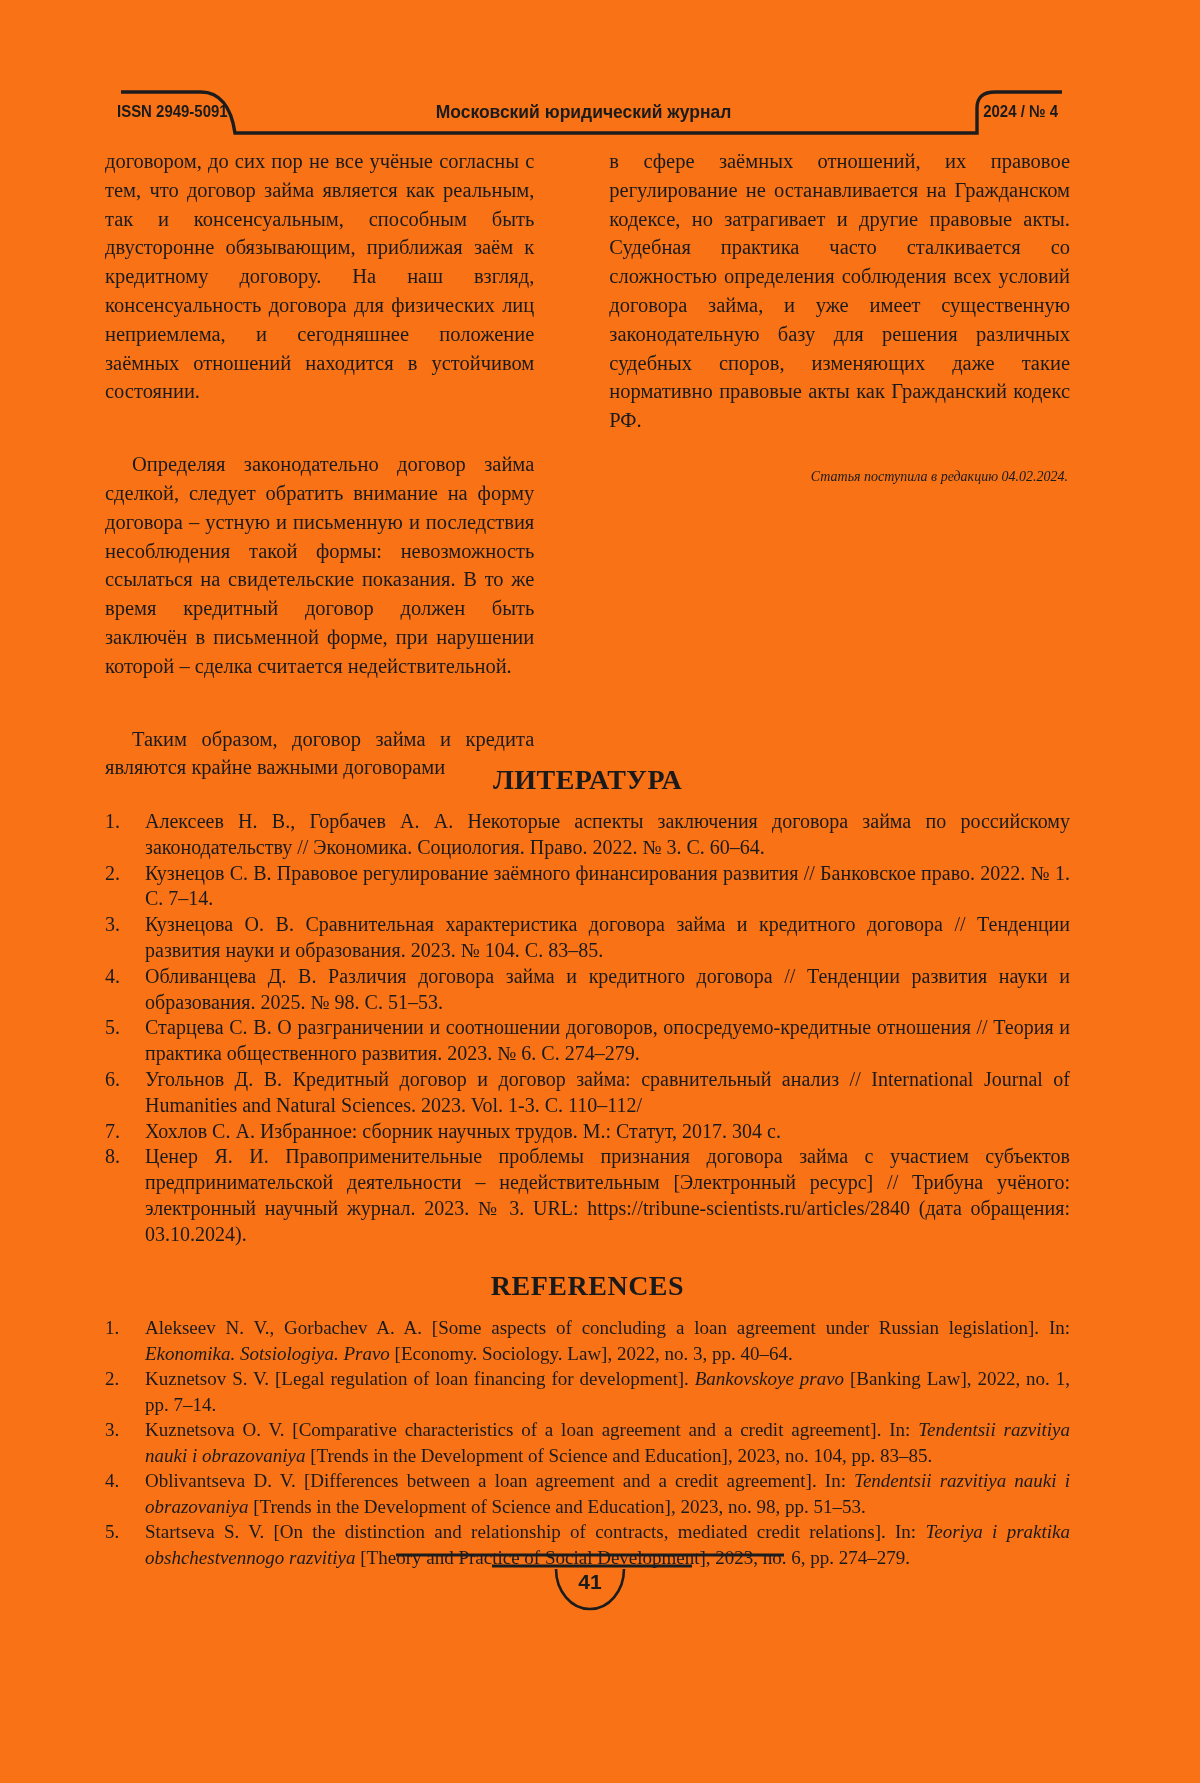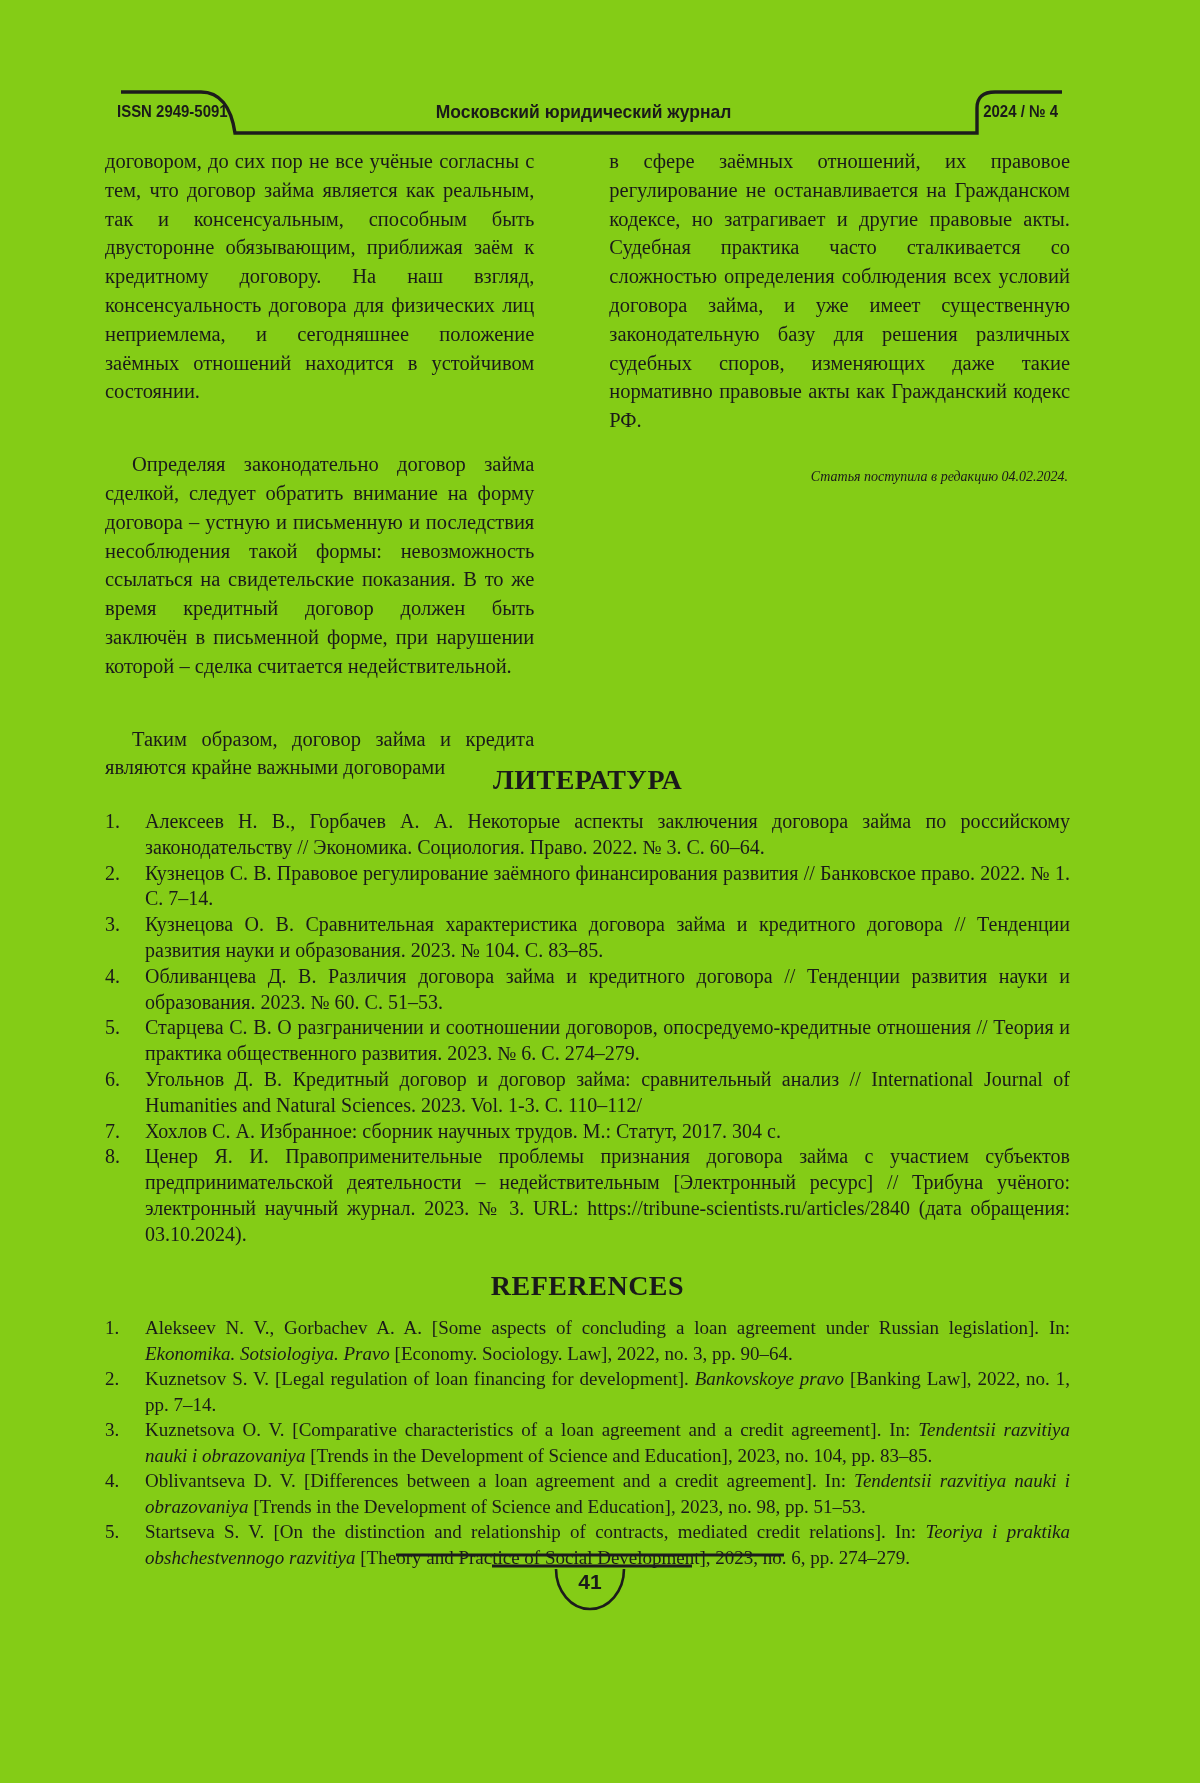--- a/index.html
+++ b/index.html
@@ -1,17 +1,17 @@
 <!DOCTYPE html>
 <html><head>
 <meta charset="utf-8">
 <style>
   html,body{margin:0;padding:0;background:#ffffff;}
   .page{
-    position:relative;width:1200px;height:1783px;background:#84cc16;
+    position:relative;width:1200px;height:1783px;background:#f97316;
     color:#1a1a1a;font-family:"Liberation Serif",serif;overflow:hidden;
   }
   
   .header{position:absolute;left:105px;top:84px;width:957px;height:56px;}
   .header svg{position:absolute;left:0;top:0;}
   .hd-text{position:absolute;font-family:"Liberation Sans",sans-serif;font-weight:bold;white-space:nowrap;}
   .issn{left:12px;top:18px;font-size:17px;transform:scaleX(.88);transform-origin:0 50%;}
   .jtitle{left:0;right:0;top:17px;text-align:center;font-size:19px;transform:scaleX(.92);}
   .issue{right:4px;top:18px;font-size:17px;transform:scaleX(.88);transform-origin:100% 50%;}
   
@@ -67,32 +67,32 @@
       <p class="received">Статья поступила в редакцию 04.02.2024.</p>
     </div>
   </main>
 
   <section class="refblock lit">
     <h2>ЛИТЕРАТУРА</h2>
     <ol>
         <li><span class="num">1.</span><span>Алексеев Н. В., Горбачев А. А. Некоторые аспекты заключения договора займа по российскому законодательству // Экономика. Социология. Право. 2022. № 3. С. 60–64.</span></li>
         <li><span class="num">2.</span><span>Кузнецов С. В. Правовое регулирование заёмного финансирования развития // Банковское право. 2022. № 1. С. 7–14.</span></li>
         <li><span class="num">3.</span><span>Кузнецова О. В. Сравнительная характеристика договора займа и кредитного договора // Тенденции развития науки и образования. 2023. № 104. С. 83–85.</span></li>
-        <li><span class="num">4.</span><span>Обливанцева Д. В. Различия договора займа и кредитного договора // Тенденции развития науки и образования. 2023. № 60. С. 51–53.</span></li>
+        <li><span class="num">4.</span><span>Обливанцева Д. В. Различия договора займа и кредитного договора // Тенденции развития науки и образования. 2025. № 98. С. 51–53.</span></li>
         <li><span class="num">5.</span><span>Старцева С. В. О разграничении и соотношении договоров, опосредуемо-кредитные отношения // Теория и практика общественного развития. 2023. № 6. С. 274–279.</span></li>
         <li><span class="num">6.</span><span>Угольнов Д. В. Кредитный договор и договор займа: сравнительный анализ // International Journal of Humanities and Natural Sciences. 2023. Vol. 1-3. С. 110–112/</span></li>
         <li><span class="num">7.</span><span>Хохлов С. А. Избранное: сборник научных трудов. М.: Статут, 2017. 304 с.</span></li>
         <li><span class="num">8.</span><span>Ценер Я. И. Правоприменительные проблемы признания договора займа с участием субъектов предпринимательской деятельности – недействительным [Электронный ресурс] // Трибуна учёного: электронный научный журнал. 2023. № 3. URL: https://tribune-scientists.ru/articles/2840 (дата обращения: 03.10.2024).</span></li>
       </ol>
   </section>
 
   <section class="refblock refs">
     <h2>REFERENCES</h2>
     <ol>
-        <li><span class="num">1.</span><span>Alekseev N. V., Gorbachev A. A. [Some aspects of concluding a loan agreement under Russian legislation]. In: </span><span class="it">Ekonomika. Sotsiologiya. Pravo</span><span> [Economy. Sociology. Law], 2022, no. 3, pp. 90–64.</span></li>
+        <li><span class="num">1.</span><span>Alekseev N. V., Gorbachev A. A. [Some aspects of concluding a loan agreement under Russian legislation]. In: </span><span class="it">Ekonomika. Sotsiologiya. Pravo</span><span> [Economy. Sociology. Law], 2022, no. 3, pp. 40–64.</span></li>
         <li><span class="num">2.</span><span>Kuznetsov S. V. [Legal regulation of loan financing for development]. </span><span class="it">Bankovskoye pravo</span><span> [Banking Law], 2022, no. 1, pp. 7–14.</span></li>
         <li><span class="num">3.</span><span>Kuznetsova O. V. [Comparative characteristics of a loan agreement and a credit agreement]. In: </span><span class="it">Tendentsii razvitiya nauki i obrazovaniya</span><span> [Trends in the Development of Science and Education], 2023, no. 104, pp. 83–85.</span></li>
         <li><span class="num">4.</span><span>Oblivantseva D. V. [Differences between a loan agreement and a credit agreement]. In: </span><span class="it">Tendentsii razvitiya nauki i obrazovaniya</span><span> [Trends in the Development of Science and Education], 2023, no. 98, pp. 51–53.</span></li>
         <li><span class="num">5.</span><span>Startseva S. V. [On the distinction and relationship of contracts, mediated credit relations]. In: </span><span class="it">Teoriya i praktika obshchestvennogo razvitiya</span><span> [Theory and Practice of Social Development], 2023, no. 6, pp. 274–279.</span></li>
       </ol>
   </section>
 
   <footer class="footer">
     <svg width="404" height="75" viewBox="0 0 404 75">
       <line x1="8" y1="7" x2="396" y2="7" stroke="#1c1c1c" stroke-width="3.2"></line>

